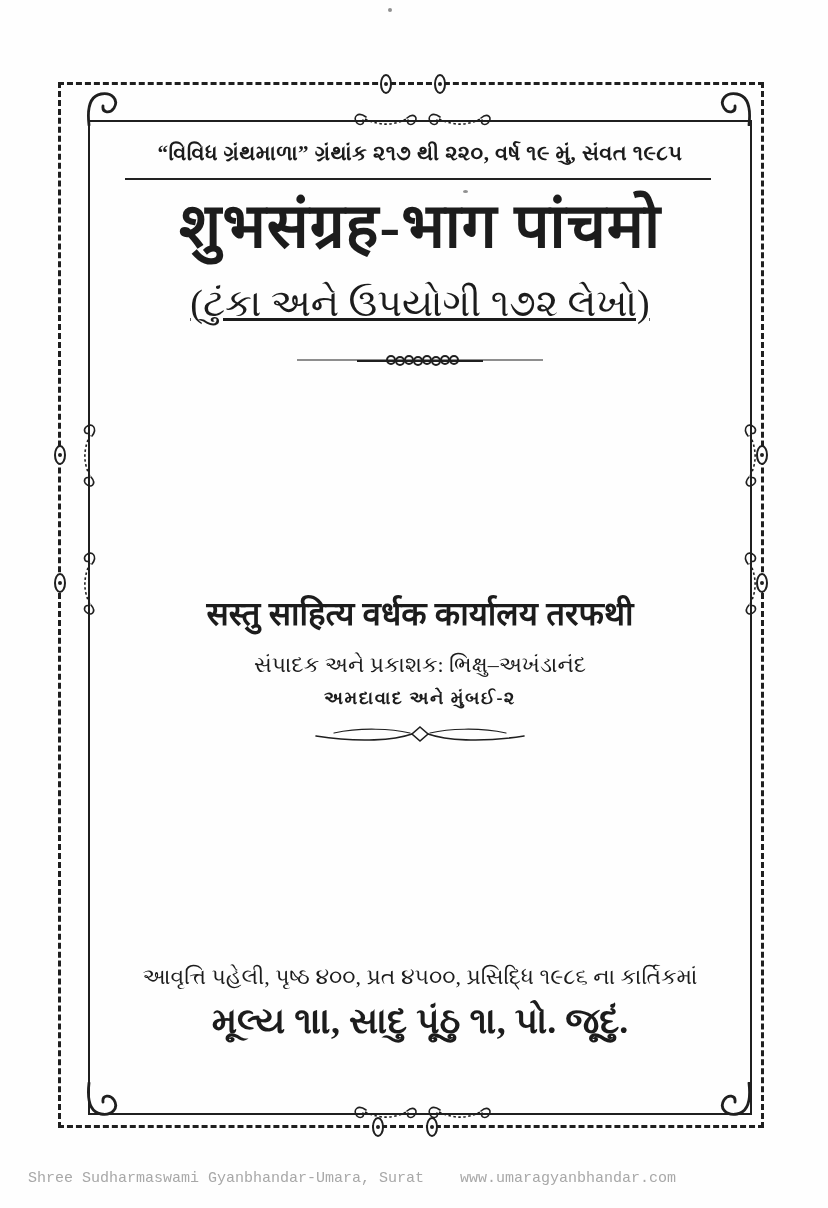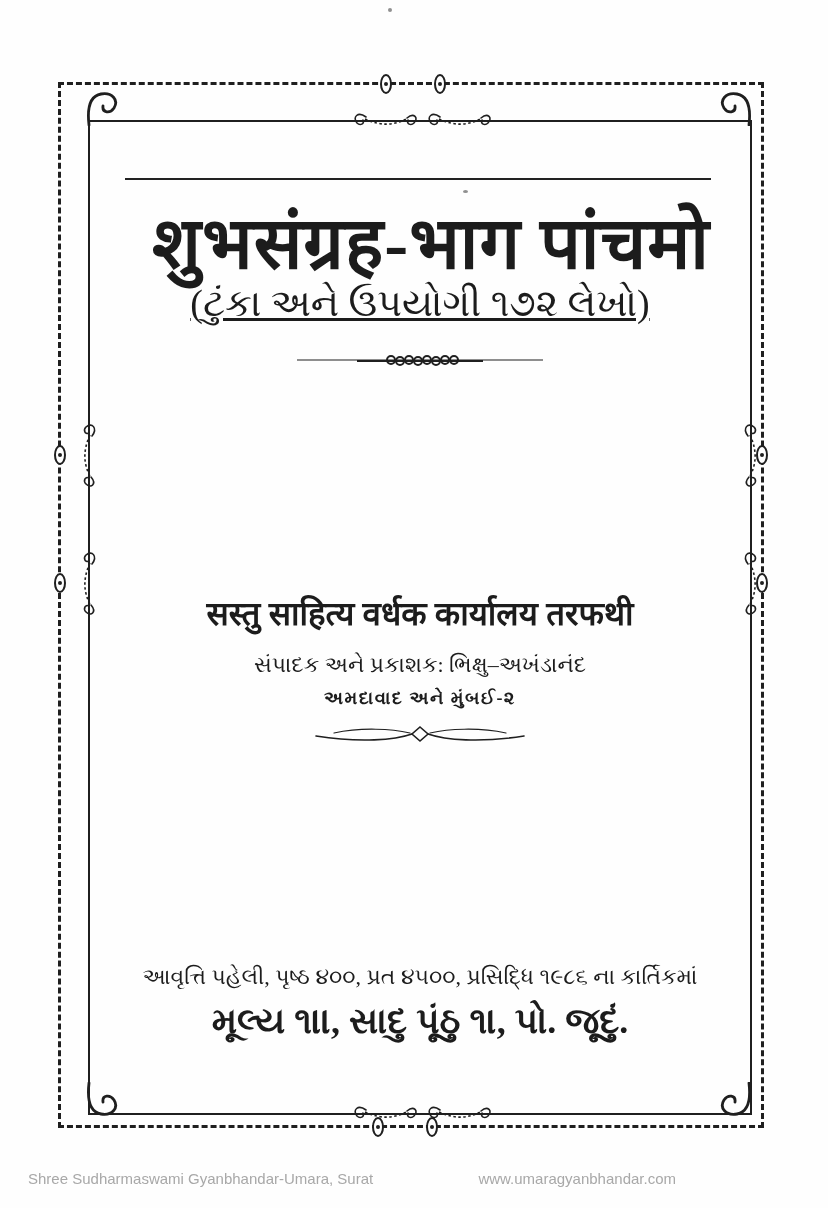--- a/index.html
+++ b/index.html
@@ -13,31 +13,31 @@
     border:3px dashed #1f1f1f; box-sizing:border-box;
   }
   .frame-inner {
     position:absolute; left:88px; top:120px; width:664px; height:995px;
     border:2px solid #1f1f1f; box-sizing:border-box;
   }
   .orn { position:absolute; overflow:visible; }
   .ctext { position:absolute; left:88px; width:664px; text-align:center; line-height:1.25; }
   .series-line { top:140px; font-size:21px; font-weight:bold; letter-spacing:0.4px; }
   .series-rule { position:absolute; left:125px; top:178px; width:586px; height:2px; background:#222; }
-  .main-title { top:188px; font-size:72px; font-weight:bold; margin:11px; letter-spacing:1px; }
+  .main-title { top:188px; font-size:62px; font-weight:bold; margin:0; letter-spacing:1px; }
   .subtitle { top:280px; font-size:38px;text-decoration:underline; }
   .publisher-line { top:594px; font-size:33px; font-weight:bold; }
   .editor-line { top:651px; font-size:22px; }
   .place-line { top:687px; font-size:18px; font-weight:bold; letter-spacing:1.5px; }
   .edition-line { top:963px; font-size:22px; }
   .price-line { top:999px; font-size:36px; font-weight:bold; }
   .footer {
     position:absolute; left:0; top:1170px; width:704px; padding:0 28px; box-sizing:border-box;
     display:flex; justify-content:space-between;
-    font-family:Liberation Sans, sans-serif; font-size:15px; color:#a8a8a8;
+    font-family:Liberation Mono, monospace; font-size:15px; color:#a8a8a8;
   }
   .speck { position:absolute; background:#555; border-radius:50%; opacity:0.65; }
   .flip-x { transform:scaleX(-1); }
   .flip-y { transform:scaleY(-1); }
   .flip-xy { transform:scale(-1,-1); }
 </style>
 </head>
 <body>
 
 <div class="page">
@@ -148,20 +148,21 @@
   <svg class="orn" style="left:52px;top:571px" width="16" height="24">
       <use href="#eye"></use>
     </svg>
   <svg class="orn flip-x" style="left:79px;top:420px" width="20" height="70">
       <use href="#scroll-v"></use>
     </svg>
   <svg class="orn flip-x" style="left:79px;top:548px" width="20" height="70">
       <use href="#scroll-v"></use>
     </svg>
 
+  <div class="ctext series-line">“વિવિધ ગ્રંથમાળા” ગ્રંથાંક ૨૧૭ થી ૨૨૦, વર્ષ ૧૯ મું, સંવત ૧૯૮૫</div>
   <div class="series-rule"></div>
 
   <h1 class="ctext main-title">शुभसंग्रह-भाग पांचमो</h1>
   <div class="ctext subtitle">(ટુંકા અને ઉપયોગી ૧૭૨ લેખો)</div>
 
   <svg class="orn" style="left:295px;top:352px" width="250" height="16">
       <use href="#chain-divider"></use>
     </svg>
 
   <div class="ctext editor-line">સંપાદક અને પ્રકાશક: ભિક્ષુ–અખંડાનંદ</div>

